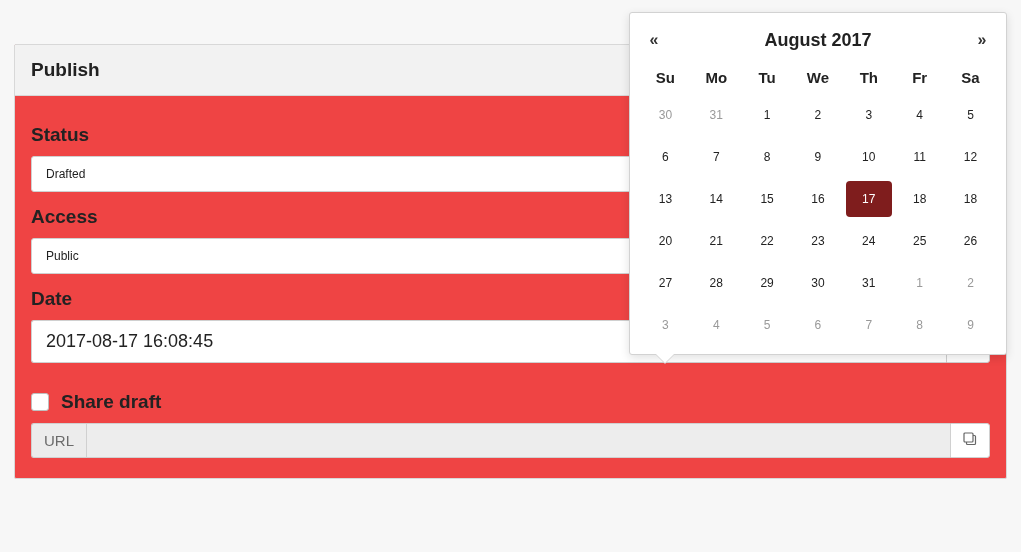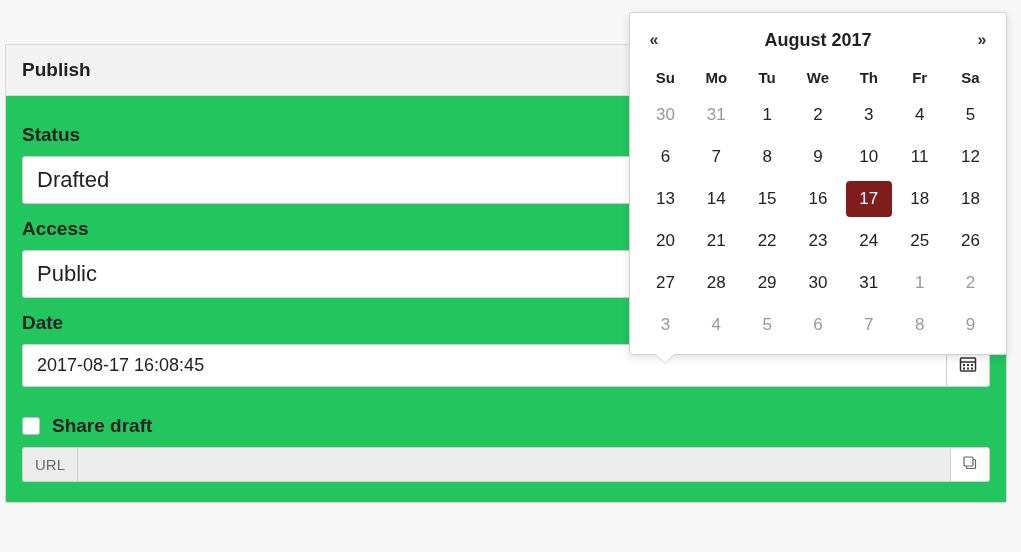--- a/index.html
+++ b/index.html
@@ -11,25 +11,25 @@
   }
   .viewport {
     width: 1021px;
     height: 552px;
     position: relative;
     background: #f7f7f7;
     overflow: hidden;
   }
   .panel {
     position: absolute;
-    left: 5px;
+    left: 14px;
     top: 44px;
     right: 14px;
     border: 1px solid #d8d8d8;
-    background: #22c55e;
+    background: #ef4444;
     border-radius: 2px;
   }
   .panel-header {
     background: #f2f2f2;
     border-bottom: 1px solid #d8d8d8;
     padding: 14px 16px;
     font-weight: 700;
     font-size: 19px;
   }
   .panel-body {
@@ -44,21 +44,21 @@
   .field-label.first { margin-top: 14px; }
   .select-wrap {
     position: relative;
   }
   .select-box {
     width: 100%;
     border: 1px solid #d0d0d0;
     border-radius: 3px;
     background: #fff;
     padding: 10px 40px 10px 14px;
-    font-size: 22px;
+    font-size: 12px;
     color: #222;
     cursor: pointer;
     display: block;
   }
   .select-caret {
     position: absolute;
     right: 14px;
     top: 50%;
     transform: translateY(-50%);
     pointer-events: none;
@@ -215,21 +215,21 @@
     text-align: center;
     padding: 3px 0;
   }
   .dp-day {
     display: inline-flex;
     align-items: center;
     justify-content: center;
     width: 46px;
     height: 36px;
     border-radius: 4px;
-    font-size: 17px;
+    font-size: 12px;
     cursor: pointer;
     color: #222;
   }
   .dp-day.muted {
     color: #999;
   }
   .dp-day.selected {
     background: #7f1d1d;
     color: #fff;
   }

